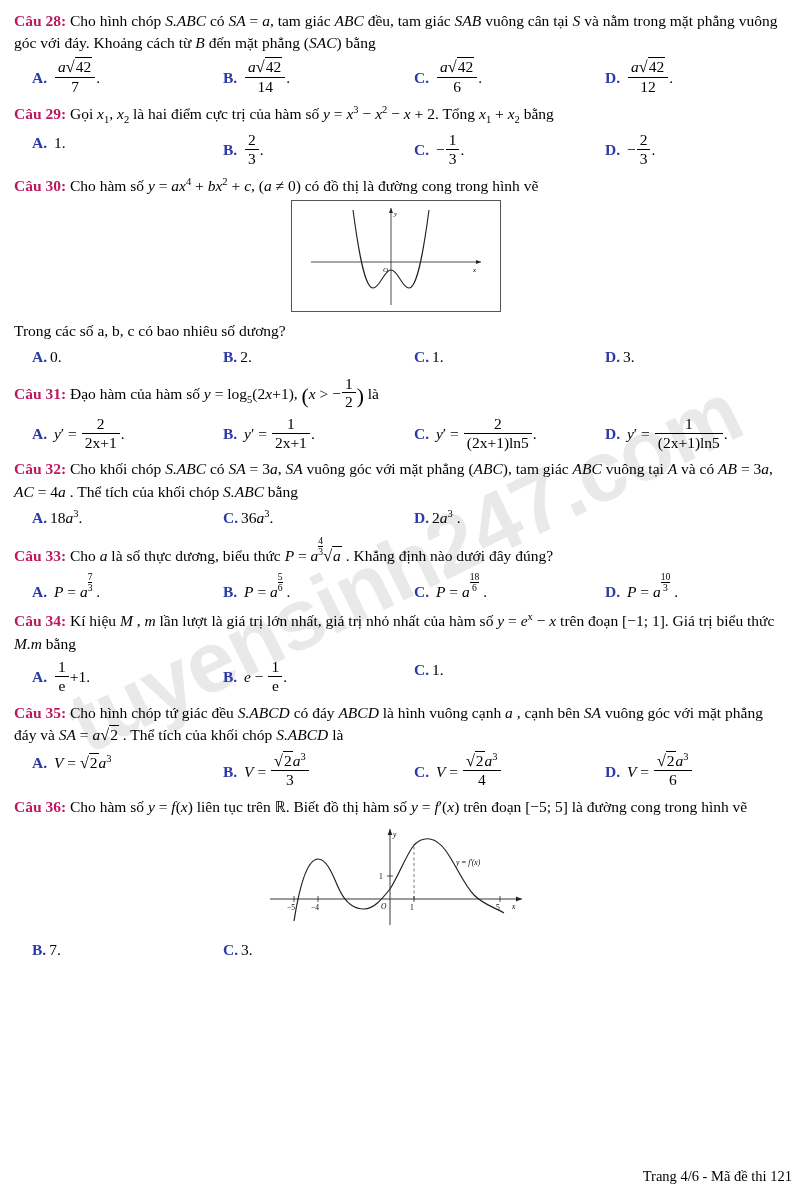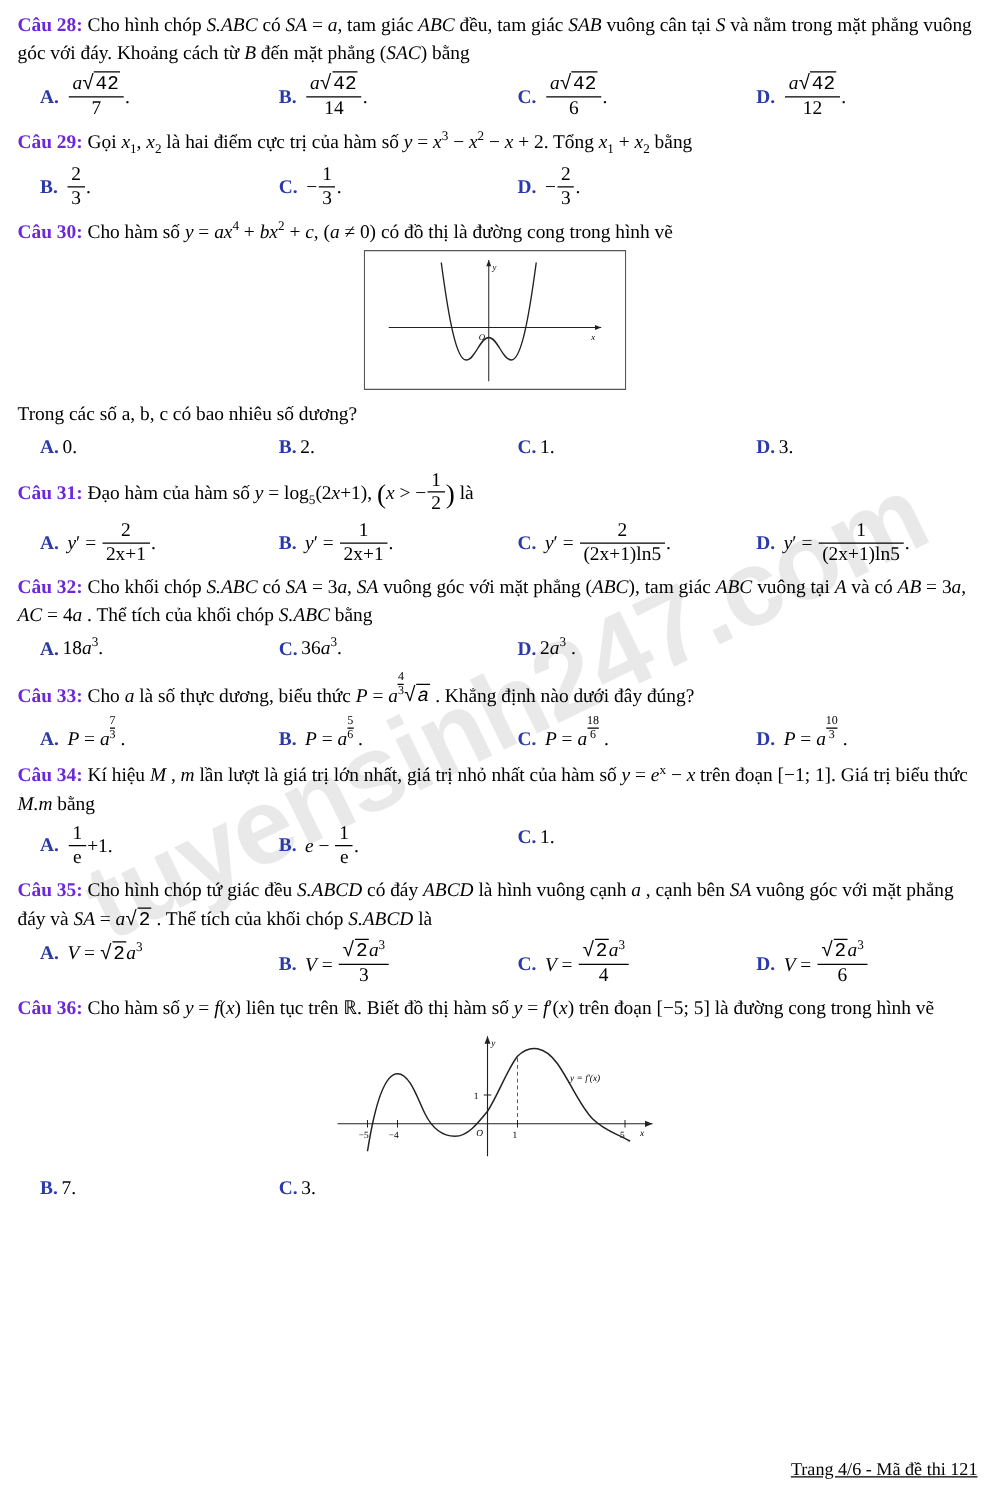--- a/index.html
+++ b/index.html
@@ -33,61 +33,60 @@
     font-weight: bold;
     color: rgba(120,120,120,0.16);
     letter-spacing: -1px;
     white-space: nowrap;
     pointer-events: none;
     z-index: 0;
     line-height: 480px;
   }
   .content { position: relative; z-index: 2; }
   .q { margin: 0 0 2px 0; line-height: 1.45; }
-  .qlabel { color: #6d28d9; font-weight: bold; }
+  .qlabel { color: #be185d; font-weight: bold; }
   .opts {
     display: flex;
     width: 100%;
     margin: 3px 0 6px 0;
     line-height: 1.5;
   }
   .opt { width: 25%; padding-left: 18px; white-space: nowrap; }
   .optltr { color: #2b3aa8; font-weight: bold; margin-right: 3px; }
   i, .it { font-style: italic; }
   .frac {
     display: inline-block;
     vertical-align: -0.55em;
     text-align: center;
     margin: 0 1px;
   }
   .frac .num { display:block; padding: 0 3px; line-height: 1.15; }
   .frac .den { display:block; border-top: 1px solid #000; padding: 0 3px; line-height: 1.2; }
-  .sq { display: inline-block; white-space: nowrap; font-family: Liberation Mono, monospace; }
+  .sq { display: inline-block; white-space: nowrap; }
   .sq .rad { font-size: 1.05em; }
   .sq .bar { border-top: 1px solid #000; padding: 0 1px 0 1px; }
   sup { font-size: 0.68em; vertical-align: super; }
   sub { font-size: 0.68em; vertical-align: sub; }
   .supfrac {
     display: inline-block;
     font-size: 0.62em;
     vertical-align: super;
     text-align: center;
     line-height: 1.05;
   }
   .supfrac .num { display: block; }
   .supfrac .den { display: block; border-top: 1px solid #000; }
   .fig1 { text-align: center; margin: 2px 0 4px 0; }
   .fig2 { text-align: center; margin: 2px 0 2px 0; }
   .footer {
     position: absolute;
-    right: 14px;
+    right: 4px;
     bottom: 12px;
     font-size: 14.5px;
     z-index: 3;
-    text-decoration: underline;
   }
 </style>
 </head>
 <body>
 
 <div class="page">
 
   <div class="watermark">tuyensinh247.com</div>
 
   <div class="content">
@@ -109,20 +108,23 @@
       <div class="opt"><span class="optltr">D.</span>
         <span class="frac"><span class="num"><i>a</i><span class="sq"><span class="rad">√</span><span class="bar">42</span></span></span><span class="den">12</span></span>.
       </div>
     </div>
 
     <div class="q">
       <span class="qlabel">Câu 29:</span>
       Gọi <i>x</i><sub>1</sub>, <i>x</i><sub>2</sub> là hai điểm cực trị của hàm số <i>y</i> = <i>x</i><sup>3</sup> − <i>x</i><sup>2</sup> − <i>x</i> + 2. Tổng <i>x</i><sub>1</sub> + <i>x</i><sub>2</sub> bằng
     </div>
     <div class="opts">
+      <div class="opt"><span class="optltr">A.</span>
+        <span>1.</span>
+      </div>
       <div class="opt"><span class="optltr">B.</span>
         <span class="frac"><span class="num">2</span><span class="den">3</span></span>.
       </div>
       <div class="opt"><span class="optltr">C.</span>
         <span>−</span><span class="frac"><span class="num">1</span><span class="den">3</span></span>.
       </div>
       <div class="opt"><span class="optltr">D.</span>
         <span>−</span><span class="frac"><span class="num">2</span><span class="den">3</span></span>.
       </div>
     </div>

